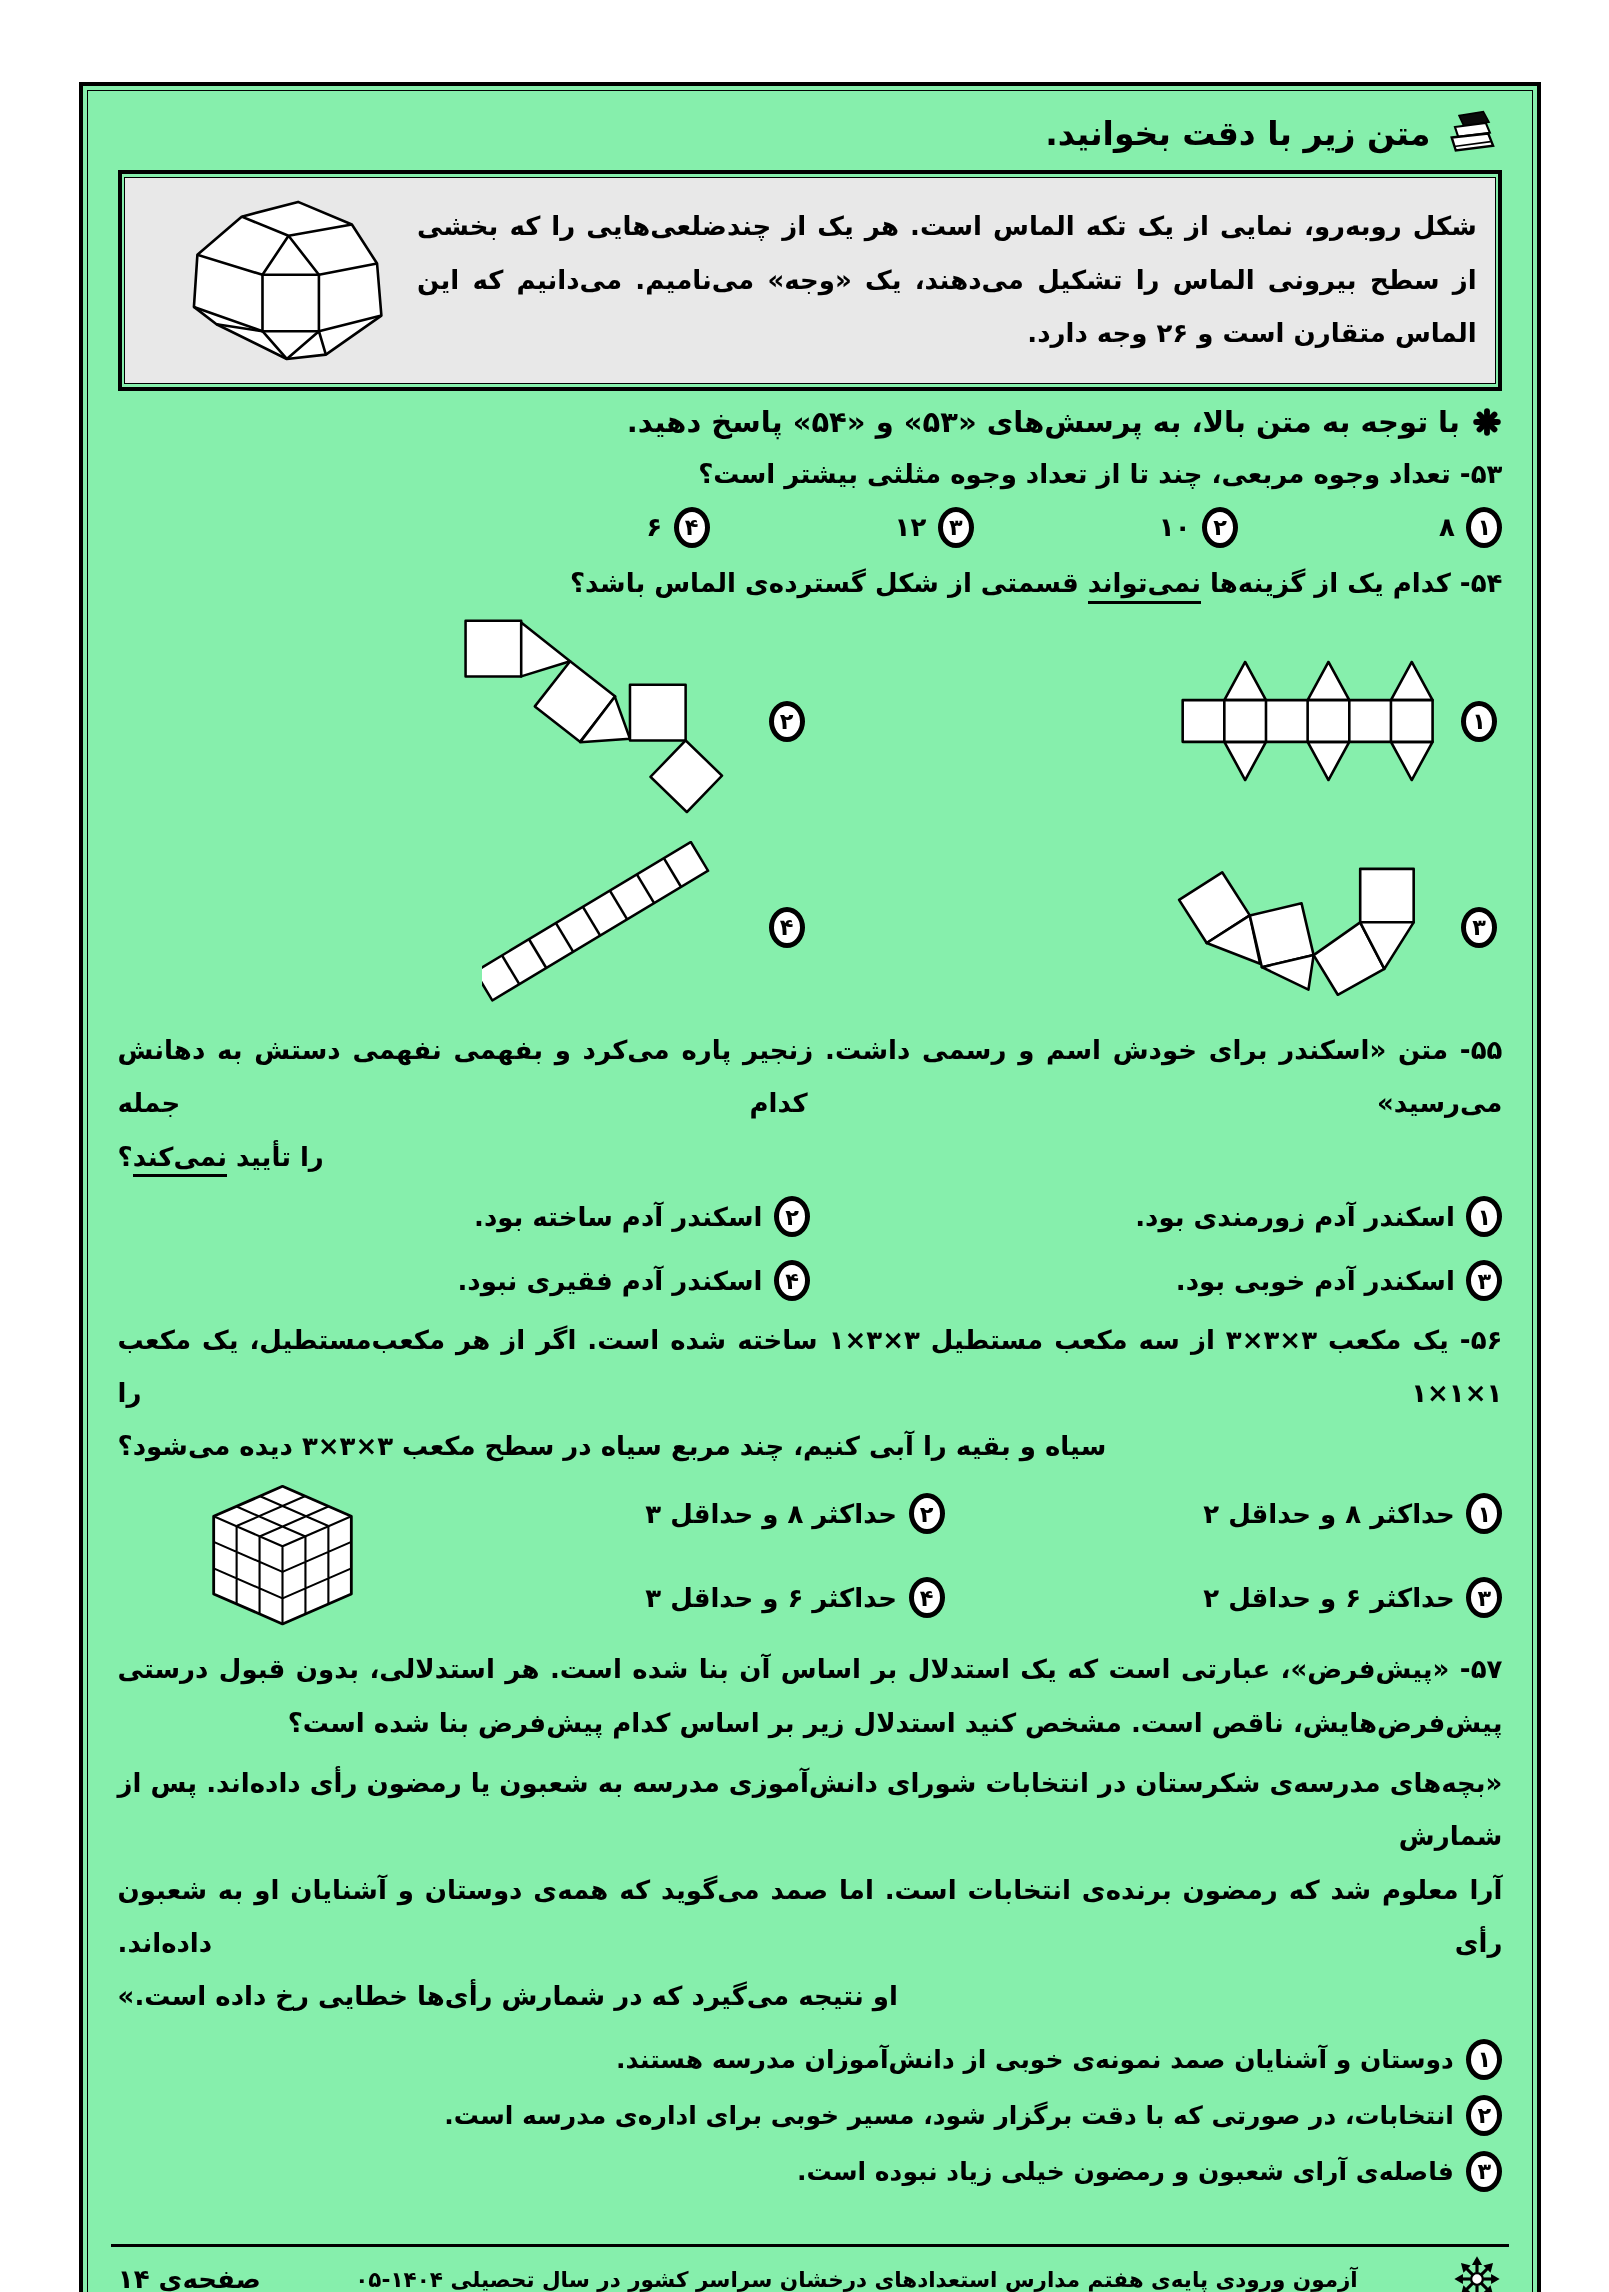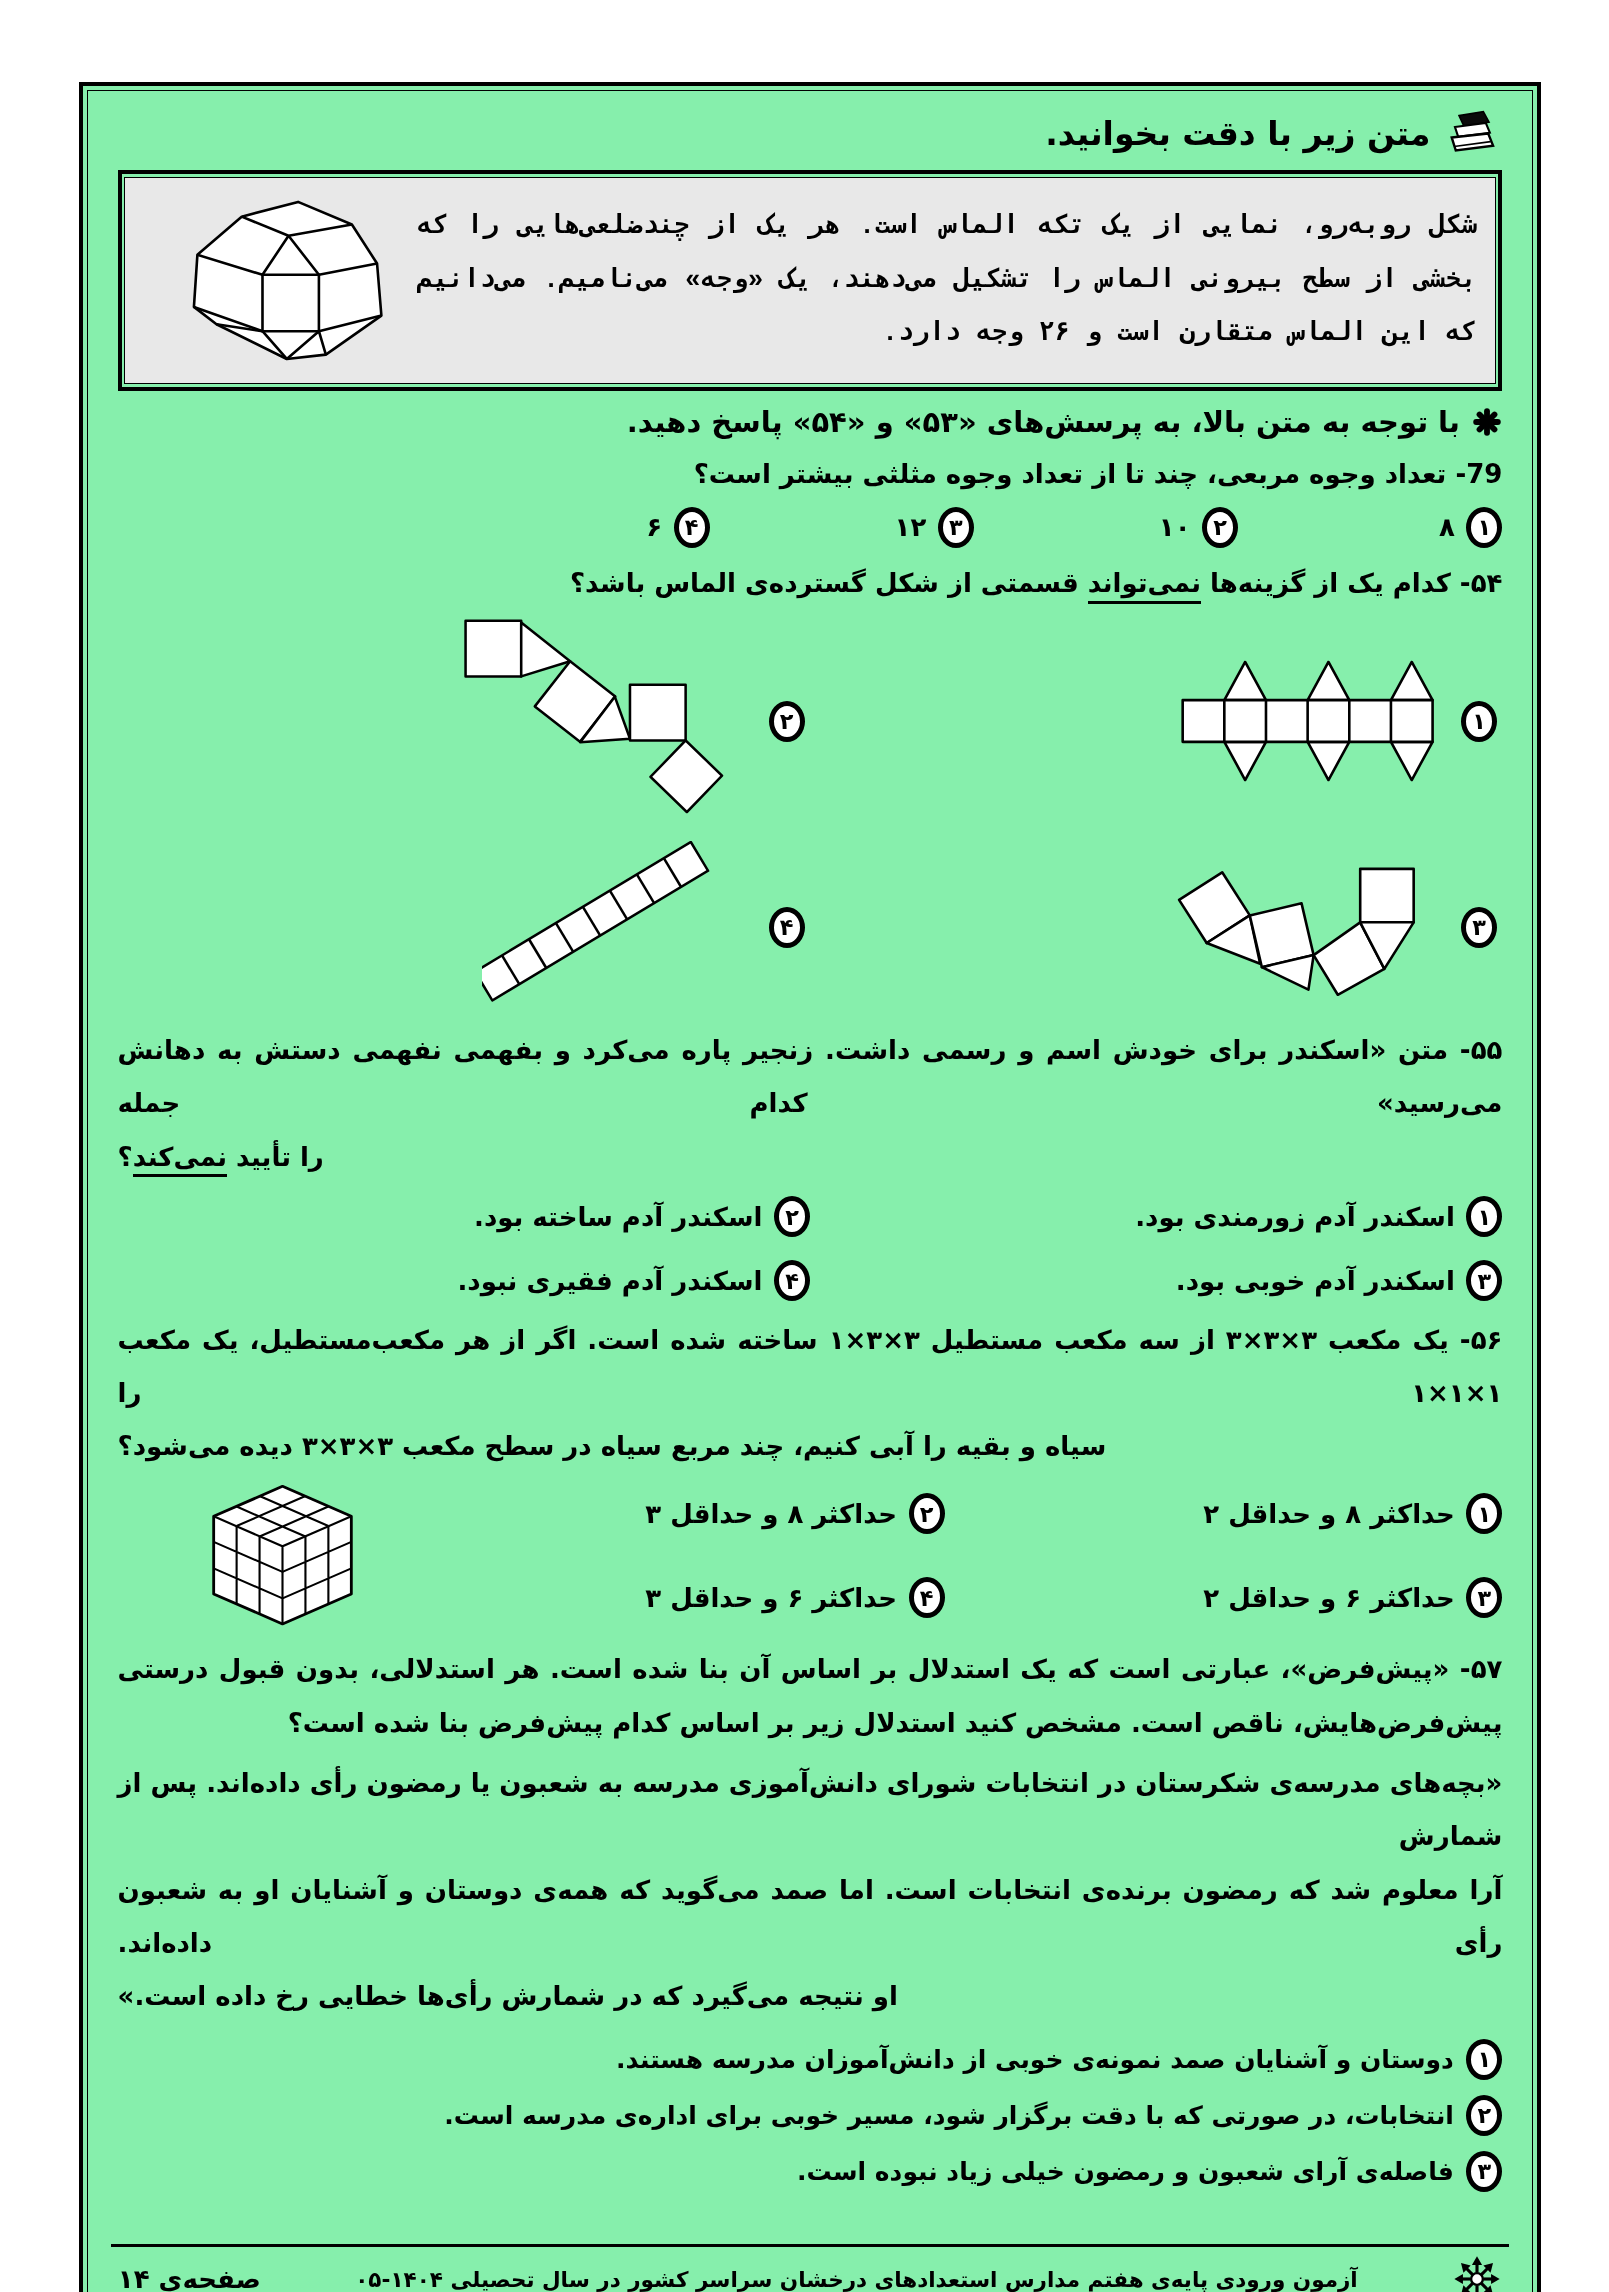--- a/index.html
+++ b/index.html
@@ -8,21 +8,21 @@
   .frame{position:absolute;left:79px;top:82px;width:1462px;height:2240px;
          border:4.5px solid #000;box-sizing:border-box;padding:3.6px;background:#86efac;}
   .frame-inner{width:100%;height:100%;border:1.8px solid #000;box-sizing:border-box;
          padding:18px 30px 0 30px;position:relative;direction:rtl;overflow:hidden;}
 
   .header{display:flex;align-items:center;gap:14.3px;margin:1.8px 3.6px 0 0;}
   .header-title{font-size:33px;}
 
   .passage-outer{margin-top:12.5px;border:4.5px solid #000;padding:2.7px;}
   .passage-inner{border:1.8px solid #000;background:#e8e8e8;display:flex;
-rtl;align-items:center;gap:23px;padding:9px 18px;min-height:204px;box-sizing:border-box;font-family:Liberation Mono, monospace;}
+rtl;align-items:center;gap:23px;padding:9px 18px;min-height:204px;box-sizing:border-box;}
   .passage-text{flex:1;font-size:26px;line-height:2.05;text-align:justify;}
   .diamond-wrap{flex:0 0 auto;padding:1.8px 5.4px;}
 
   .instruction{display:flex;align-items:center;gap:12.5px;margin-top:14.3px;font-size:29px;}
 
   .q-line{font-size:26px;line-height:2.05;text-align:right;margin-top:9px;}
   .line-stretch{font-size:26px;line-height:2.05;text-align:justify;text-align-last:justify;}
   .line-center{font-size:26px;line-height:2.05;text-align:left;}
   .line-right{font-size:26px;line-height:2.05;text-align:right;}
   .ul{border-bottom:3.6px solid #000;padding-bottom:2.7px;}
@@ -102,21 +102,21 @@
           <line x1="9" y1="9" x2="27" y2="27"></line>
               <line x1="27" y1="9" x2="9" y2="27"></line>
         </g>
         <circle cx="18" cy="18" r="7" fill="#000"></circle>
       </svg>
     </span>
     <span>با توجه به متن بالا، به پرسش‌های «۵۳» و «۵۴» پاسخ دهید.</span>
   </div>
 
   <section>
-    <div class="q-line">79- تعداد وجوه مربعی، چند تا از تعداد وجوه مثلثی بیشتر است؟</div>
+    <div class="q-line">۵۳- تعداد وجوه مربعی، چند تا از تعداد وجوه مثلثی بیشتر است؟</div>
     <div class="q53-options">
       <div class="opt">
         <span class="onum">۱</span>
         <span>۸</span>
       </div>
       <div class="opt">
         <span class="onum">۲</span>
         <span>۱۰</span>
       </div>
       <div class="opt">

